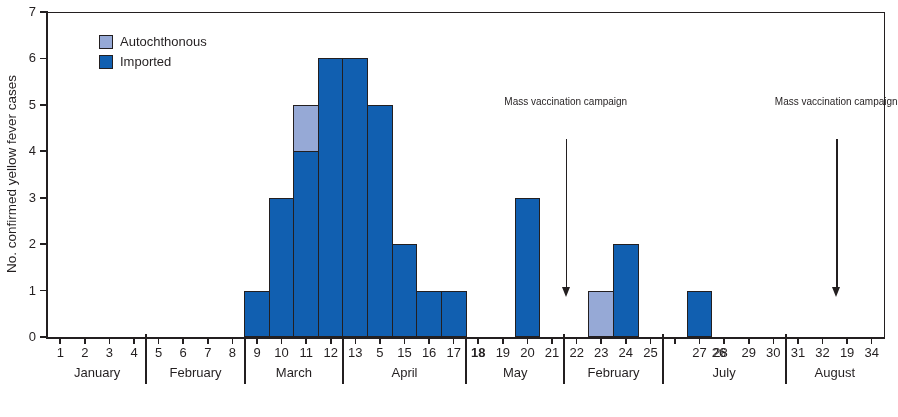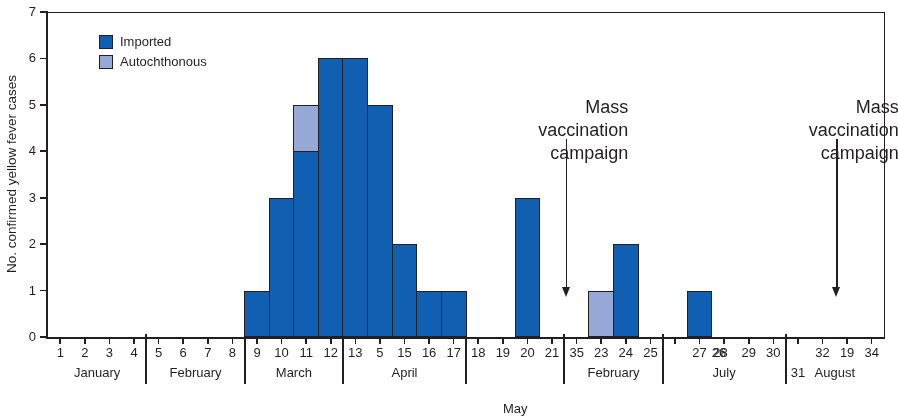--- a/index.html
+++ b/index.html
@@ -24,21 +24,21 @@
     background-size:5px 5px;
   }
   .legend-label{margin-left:7px;font-size:13px;line-height:14px;}
   .tick-label{font-size:13px;line-height:14px;}
   .seg{
     box-sizing:border-box;border:1.5px solid #231f20;
     background-size:6px 6px;
   }
   .speck-dark{background-image:radial-gradient(rgba(120,200,150,0.30) 0.9px, transparent 1.05px);}
   .speck-light{background-image:radial-gradient(rgba(255,255,255,0.45) 0.9px, transparent 1.05px);}
-  .ann-text{font-size:18px;line-height:1.28;text-align:right;}
+  .ann-text{font-size:10px;line-height:1.28;text-align:left;}
 </style>
 </head>
 <body>
 
 <div class="fig">
   <div id="plot" class="abs" style="left:0;top:0;width:898px;height:417px;">
       <div style="position: absolute; left: 48px; top: 12px; width: 836px; height: 325px; border-top: 1.5px solid rgb(35, 31, 32); border-right: 1.5px solid rgb(35, 31, 32);"></div>
       <div style="position: absolute; left: 46px; top: 12px; width: 2.4px; height: 327px; background: rgb(35, 31, 32);"></div>
       <div style="position: absolute; left: 46px; top: 336.5px; width: 838.5px; height: 2.4px; background: rgb(35, 31, 32);"></div>
       <div style="position: absolute; left: 40px; top: 336.1px; width: 8px; height: 1.8px; background: rgb(35, 31, 32);"></div>
@@ -85,62 +85,62 @@
       <div class="tick-label" style="position: absolute; left: 344.353px; top: 346px; width: 22px; text-align: center;">13</div>
       <div style="position: absolute; left: 379.141px; top: 338px; width: 1.6px; height: 6px; background: rgb(35, 31, 32);"></div>
       <div class="tick-label" style="position: absolute; left: 368.941px; top: 346px; width: 22px; text-align: center;">5</div>
       <div style="position: absolute; left: 403.729px; top: 338px; width: 1.6px; height: 6px; background: rgb(35, 31, 32);"></div>
       <div class="tick-label" style="position: absolute; left: 393.529px; top: 346px; width: 22px; text-align: center;">15</div>
       <div style="position: absolute; left: 428.318px; top: 338px; width: 1.6px; height: 6px; background: rgb(35, 31, 32);"></div>
       <div class="tick-label" style="position: absolute; left: 418.118px; top: 346px; width: 22px; text-align: center;">16</div>
       <div style="position: absolute; left: 452.906px; top: 338px; width: 1.6px; height: 6px; background: rgb(35, 31, 32);"></div>
       <div class="tick-label" style="position: absolute; left: 442.706px; top: 346px; width: 22px; text-align: center;">17</div>
       <div style="position: absolute; left: 477.494px; top: 338px; width: 1.6px; height: 6px; background: rgb(35, 31, 32);"></div>
-      <div class="tick-label" style="position: absolute; left: 467.294px; top: 346px; width: 22px; text-align: center;">18</div>
+      <div class="tick-label" style="position: absolute; left: 467.294px; top: 346px; width: 22px; text-align: center; font-weight: bold;">18</div>
       <div style="position: absolute; left: 502.082px; top: 338px; width: 1.6px; height: 6px; background: rgb(35, 31, 32);"></div>
       <div class="tick-label" style="position: absolute; left: 491.882px; top: 346px; width: 22px; text-align: center;">19</div>
       <div style="position: absolute; left: 526.671px; top: 338px; width: 1.6px; height: 6px; background: rgb(35, 31, 32);"></div>
       <div class="tick-label" style="position: absolute; left: 516.471px; top: 346px; width: 22px; text-align: center;">20</div>
       <div style="position: absolute; left: 551.259px; top: 338px; width: 1.6px; height: 6px; background: rgb(35, 31, 32);"></div>
       <div class="tick-label" style="position: absolute; left: 541.059px; top: 346px; width: 22px; text-align: center;">21</div>
       <div style="position: absolute; left: 575.847px; top: 338px; width: 1.6px; height: 6px; background: rgb(35, 31, 32);"></div>
-      <div class="tick-label" style="position: absolute; left: 565.647px; top: 346px; width: 22px; text-align: center;">35</div>
+      <div class="tick-label" style="position: absolute; left: 565.647px; top: 346px; width: 22px; text-align: center;">22</div>
       <div style="position: absolute; left: 600.435px; top: 338px; width: 1.6px; height: 6px; background: rgb(35, 31, 32);"></div>
       <div class="tick-label" style="position: absolute; left: 590.235px; top: 346px; width: 22px; text-align: center;">23</div>
       <div style="position: absolute; left: 625.024px; top: 338px; width: 1.6px; height: 6px; background: rgb(35, 31, 32);"></div>
       <div class="tick-label" style="position: absolute; left: 614.824px; top: 346px; width: 22px; text-align: center;">24</div>
       <div style="position: absolute; left: 649.612px; top: 338px; width: 1.6px; height: 6px; background: rgb(35, 31, 32);"></div>
       <div class="tick-label" style="position: absolute; left: 639.412px; top: 346px; width: 22px; text-align: center;">25</div>
       <div style="position: absolute; left: 674.2px; top: 338px; width: 1.6px; height: 6px; background: rgb(35, 31, 32);"></div>
       <div class="tick-label" style="position: absolute; left: 664px; top: 346px; width: 22px; text-align: center; padding-left: 44px;">26</div>
       <div style="position: absolute; left: 698.788px; top: 338px; width: 1.6px; height: 6px; background: rgb(35, 31, 32);"></div>
       <div class="tick-label" style="position: absolute; left: 688.588px; top: 346px; width: 22px; text-align: center;">27</div>
       <div style="position: absolute; left: 723.376px; top: 338px; width: 1.6px; height: 6px; background: rgb(35, 31, 32);"></div>
       <div class="tick-label" style="position: absolute; left: 713.176px; top: 346px; width: 22px; text-align: left;">28</div>
       <div style="position: absolute; left: 747.965px; top: 338px; width: 1.6px; height: 6px; background: rgb(35, 31, 32);"></div>
       <div class="tick-label" style="position: absolute; left: 737.765px; top: 346px; width: 22px; text-align: center;">29</div>
       <div style="position: absolute; left: 772.553px; top: 338px; width: 1.6px; height: 6px; background: rgb(35, 31, 32);"></div>
       <div class="tick-label" style="position: absolute; left: 762.353px; top: 346px; width: 22px; text-align: center;">30</div>
       <div style="position: absolute; left: 797.141px; top: 338px; width: 1.6px; height: 6px; background: rgb(35, 31, 32);"></div>
-      <div class="tick-label" style="position: absolute; left: 786.941px; top: 346px; width: 22px; text-align: center; margin-top: 20px;">31</div>
+      <div class="tick-label" style="position: absolute; left: 786.941px; top: 346px; width: 22px; text-align: center;">31</div>
       <div style="position: absolute; left: 821.729px; top: 338px; width: 1.6px; height: 6px; background: rgb(35, 31, 32);"></div>
       <div class="tick-label" style="position: absolute; left: 811.529px; top: 346px; width: 22px; text-align: center;">32</div>
       <div style="position: absolute; left: 846.318px; top: 338px; width: 1.6px; height: 6px; background: rgb(35, 31, 32);"></div>
       <div class="tick-label" style="position: absolute; left: 836.118px; top: 346px; width: 22px; text-align: center;">19</div>
       <div style="position: absolute; left: 870.906px; top: 338px; width: 1.6px; height: 6px; background: rgb(35, 31, 32);"></div>
       <div class="tick-label" style="position: absolute; left: 860.706px; top: 346px; width: 22px; text-align: center;">34</div>
       <div class="tick-label" style="position: absolute; left: 52.1765px; top: 366px; width: 90px; text-align: center;">January</div>
       <div style="position: absolute; left: 145.353px; top: 334px; width: 2px; height: 50px; background: rgb(35, 31, 32);"></div>
       <div class="tick-label" style="position: absolute; left: 150.529px; top: 366px; width: 90px; text-align: center;">February</div>
       <div style="position: absolute; left: 243.706px; top: 334px; width: 2px; height: 50px; background: rgb(35, 31, 32);"></div>
       <div class="tick-label" style="position: absolute; left: 248.882px; top: 366px; width: 90px; text-align: center;">March</div>
       <div style="position: absolute; left: 342.059px; top: 334px; width: 2px; height: 50px; background: rgb(35, 31, 32);"></div>
       <div class="tick-label" style="position: absolute; left: 359.529px; top: 366px; width: 90px; text-align: center;">April</div>
       <div style="position: absolute; left: 465px; top: 334px; width: 2px; height: 50px; background: rgb(35, 31, 32);"></div>
-      <div class="tick-label" style="position: absolute; left: 470.176px; top: 366px; width: 90px; text-align: center; margin-top: 36px;">May</div>
+      <div class="tick-label" style="position: absolute; left: 470.176px; top: 366px; width: 90px; text-align: center;">May</div>
       <div style="position: absolute; left: 563.353px; top: 334px; width: 2px; height: 50px; background: rgb(35, 31, 32);"></div>
       <div class="tick-label" style="position: absolute; left: 568.529px; top: 366px; width: 90px; text-align: center;">February</div>
       <div style="position: absolute; left: 661.706px; top: 334px; width: 2px; height: 50px; background: rgb(35, 31, 32);"></div>
       <div class="tick-label" style="position: absolute; left: 679.176px; top: 366px; width: 90px; text-align: center;">July</div>
       <div style="position: absolute; left: 784.647px; top: 334px; width: 2px; height: 50px; background: rgb(35, 31, 32);"></div>
       <div class="tick-label" style="position: absolute; left: 789.824px; top: 366px; width: 90px; text-align: center;">August</div>
       <div class="seg speck-dark" style="position: absolute; left: 244.106px; top: 290.571px; width: 25.7882px; height: 46.4286px; background: rgb(17, 95, 176);"></div>
       <div class="seg speck-dark" style="position: absolute; left: 268.694px; top: 197.714px; width: 25.7882px; height: 139.286px; background: rgb(17, 95, 176);"></div>
       <div class="seg speck-dark" style="position: absolute; left: 293.282px; top: 151.286px; width: 25.7882px; height: 185.714px; background: rgb(17, 95, 176);"></div>
       <div class="seg speck-light" style="position: absolute; left: 293.282px; top: 104.857px; width: 25.7882px; height: 47.6286px; background: rgb(150, 169, 214);"></div>
@@ -157,21 +157,21 @@
       <div class="ann-text" style="position: absolute; left: 504.353px; top: 96px; width: 124px;">Mass vaccination campaign</div>
       <div style="position: absolute; left: 565.553px; top: 139px; width: 1.6px; height: 149px; background: rgb(35, 31, 32);"></div>
       <div style="position: absolute; left: 561.553px; top: 287px; width: 0px; height: 0px; border-left: 4.8px solid transparent; border-right: 4.8px solid transparent; border-top: 10px solid rgb(35, 31, 32);"></div>
       <div class="ann-text" style="position: absolute; left: 774.824px; top: 96px; width: 124px;">Mass vaccination campaign</div>
       <div style="position: absolute; left: 836.024px; top: 139px; width: 1.6px; height: 149px; background: rgb(35, 31, 32);"></div>
       <div style="position: absolute; left: 832.024px; top: 287px; width: 0px; height: 0px; border-left: 4.8px solid transparent; border-right: 4.8px solid transparent; border-top: 10px solid rgb(35, 31, 32);"></div>
     </div>
   <div class="ytitle">No. confirmed yellow fever cases</div>
   <div class="legend" id="legend">
       <div class="legend-row">
+        <div class="legend-swatch speck-light" style="background: rgb(150, 169, 214);"></div>
+        <div class="legend-label">Autochthonous</div>
+      </div>
+      <div class="legend-row">
         <div class="legend-swatch speck-dark" style="background: rgb(17, 95, 176);"></div>
         <div class="legend-label">Imported</div>
-      </div>
-      <div class="legend-row">
-        <div class="legend-swatch speck-light" style="background: rgb(150, 169, 214);"></div>
-        <div class="legend-label">Autochthonous</div>
       </div>
     </div>
 </div>
 
 </body></html>

